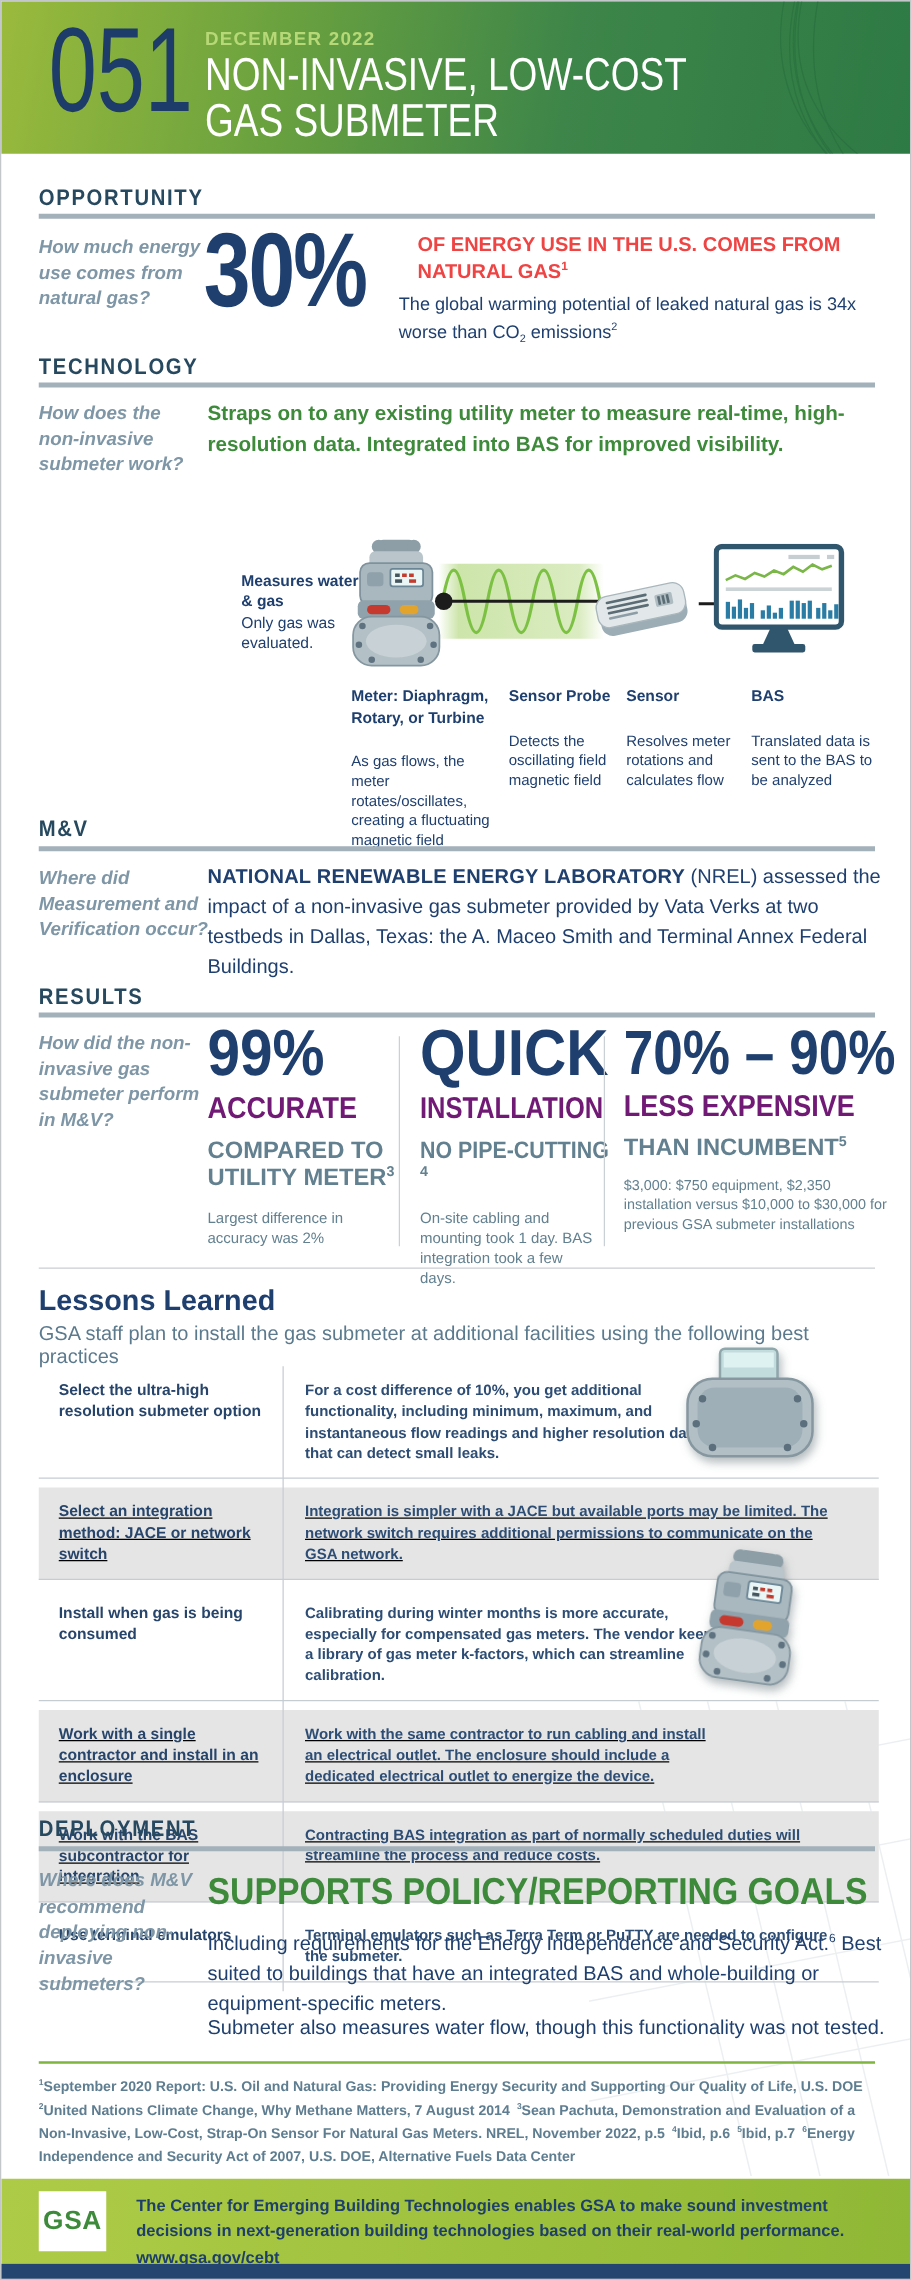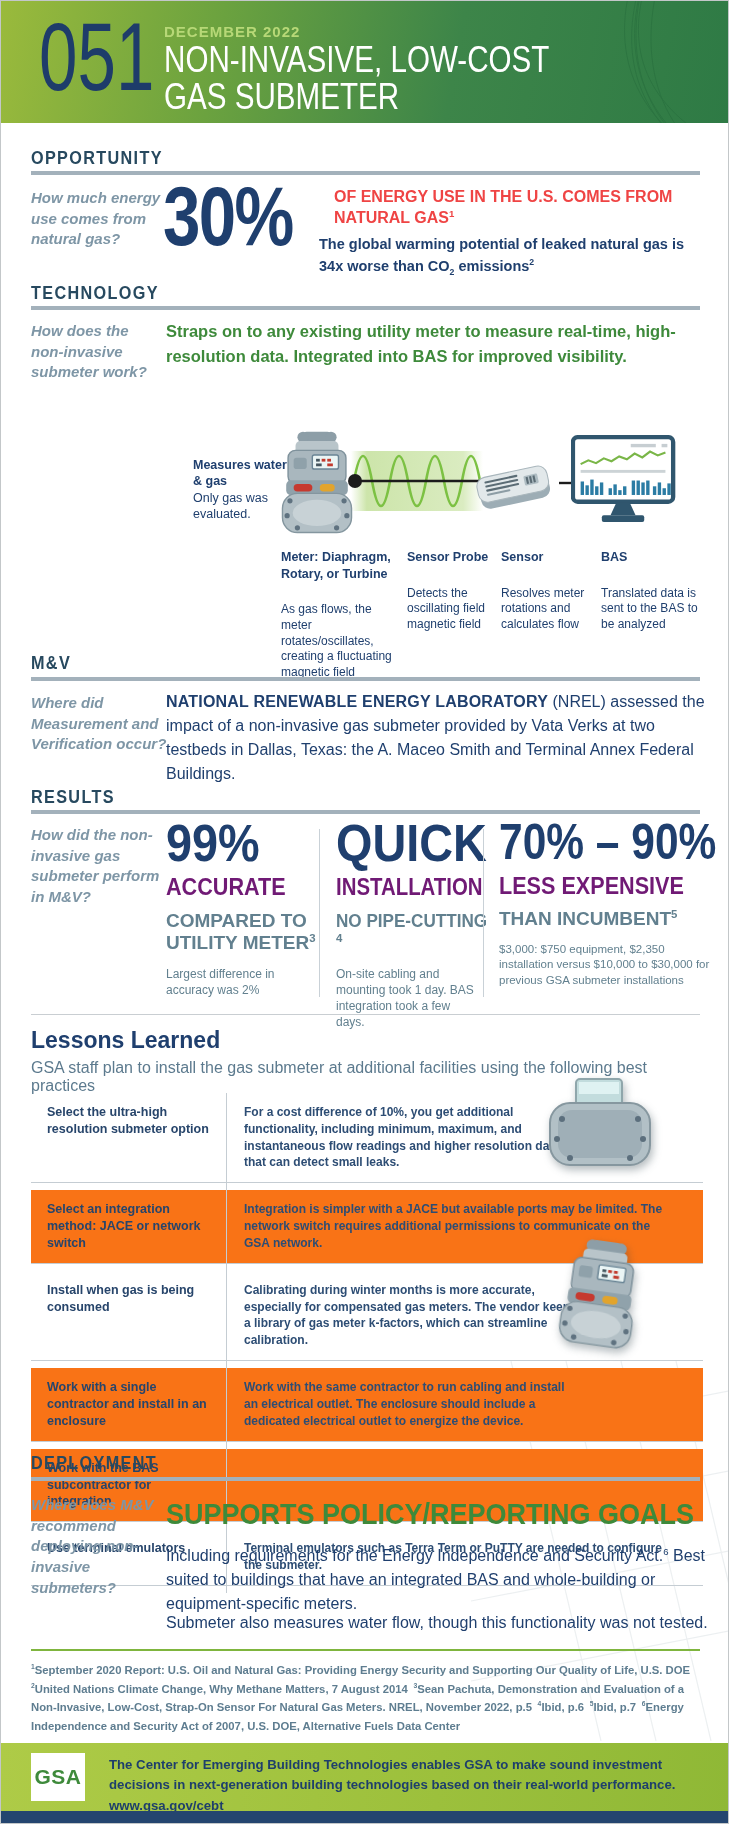--- a/index.html
+++ b/index.html
@@ -19,21 +19,21 @@
   sub{font-size:60%;vertical-align:sub;}
   .header{position:absolute;left:0;top:0;width:729px;height:122px;
           background:linear-gradient(100deg,#9aba3c 0%,#6ba23f 30%,#3d8549 62%,#2e7a45 100%);}
   .stat-col .strong{font-size:24px;font-weight:bold;color:#701a75;line-height:1.1;margin-top:6px;}
   .stat-col .sub{font-size:19px;color:#62808f;line-height:1.18;margin-top:9px;font-weight:600;}
   .stat-col .note{font-size:12px;color:#62808f;line-height:1.35;margin-top:11px;font-weight:400;}
   .vdiv{width:1px;background:#c9d1d7;}
   .tbl{position:absolute;left:30px;top:1092px;width:672px;}
   .tbl-row{display:flex;border-bottom:1px solid #c5cdd3;margin-bottom:7px;}
   .tbl-row:first-child{border-top:1px solid #c5cdd3;}
-  .tbl-row.gray{background:#f97316;}
+  .tbl-row.gray{background:#e5e5e5;text-decoration:underline;}
   .tbl-label{width:195px;box-sizing:border-box;padding:11px 12px 11px 16px;
              font-size:12.5px;font-weight:bold;color:#27456b;line-height:1.35;}
   .tbl-text{flex:1;box-sizing:border-box;padding:11px 28px 11px 18px;
             font-size:12px;font-weight:600;color:#2d4d74;line-height:1.4;}
   .tbl-text.short{padding-right:125px;}
   .cap-col{position:absolute;top:548px;font-size:12px;color:#1f3f6e;line-height:1.32;font-weight:500;}
   .cap-col b{font-size:12.5px;font-weight:bold;display:block;margin-bottom:20px;}
   .shadowed{filter:drop-shadow(2px 4px 4px rgba(40,60,70,.35));}
   .footer{position:absolute;left:0;top:1742px;width:729px;height:68px;
           background:linear-gradient(95deg,#aecb47 0%,#9cc03c 60%,#8fb836 100%);}
@@ -167,21 +167,21 @@
 
   <div class="abs q" style="left:30px;top:187px;width:138px;">How much energy use comes from natural gas?</div>
 
   <div class="abs bignum" style="left:162px;top:176px;font-size:84px;">
     <span class="cond" style="transform:scaleX(.8);letter-spacing:-2px;">30%</span>
   </div>
 
   <div class="abs" style="left:333px;top:186px;width:385px;font-size:16px;font-weight:600;color:#ef4444;line-height:1.3;">
     <span>OF ENERGY USE IN THE U.S. COMES FROM NATURAL GAS</span><sup>1</sup>
   </div>
-  <div class="abs navy" style="left:318px;top:232px;width:390px;font-size:14.5px;font-weight:700;line-height:1.55;">
+  <div class="abs navy" style="left:318px;top:232px;width:390px;font-size:14.5px;font-weight:400;line-height:1.55;">
     <span>The global warming potential of leaked natural gas is 34x worse than CO</span><sub>2</sub><span> emissions</span><sup>2</sup>
   </div>
 
   <div class="abs sec-label" style="left:30px;top:282px;"><span class="cond90">TECHNOLOGY</span></div>
   <div class="abs rule" style="left:30px;top:305px;width:669px;"></div>
 
   <div class="abs q" style="left:30px;top:320px;width:130px;">How does the non-invasive submeter work?</div>
 
   <div class="abs green" style="left:165px;top:318px;width:548px;font-size:16.5px;font-weight:bold;line-height:1.5;">Straps on to any existing utility meter to measure real-time, high-resolution data. Integrated into BAS for improved visibility.</div>
 
@@ -278,20 +278,21 @@
     <div class="tbl-row">
       <div class="tbl-label">Install when gas is being consumed</div>
       <div class="tbl-text short">Calibrating during winter months is more accurate, especially for compensated gas meters. The vendor keeps a library of gas meter k-factors, which can streamline calibration.</div>
     </div>
     <div class="tbl-row gray">
       <div class="tbl-label">Work with a single contractor and install in an enclosure</div>
       <div class="tbl-text short">Work with the same contractor to run cabling and install an electrical outlet. The enclosure should include a dedicated electrical outlet to energize the device.</div>
     </div>
     <div class="tbl-row gray">
       <div class="tbl-label">Work with the BAS subcontractor for integration</div>
+      <div class="tbl-text">Contracting BAS integration as part of normally scheduled duties will streamline the process and reduce costs.</div>
     </div>
     <div class="tbl-row">
       <div class="tbl-label">Use terminal emulators</div>
       <div class="tbl-text">Terminal emulators such as Terra Term or PuTTY are needed to configure the submeter.</div>
     </div>
   </div>
 
   <svg class="abs shadowed" style="left:543px;top:1076px;" width="112" height="92">
       <use href="#ic-devscreen" width="112" height="92"></use>
     </svg>

